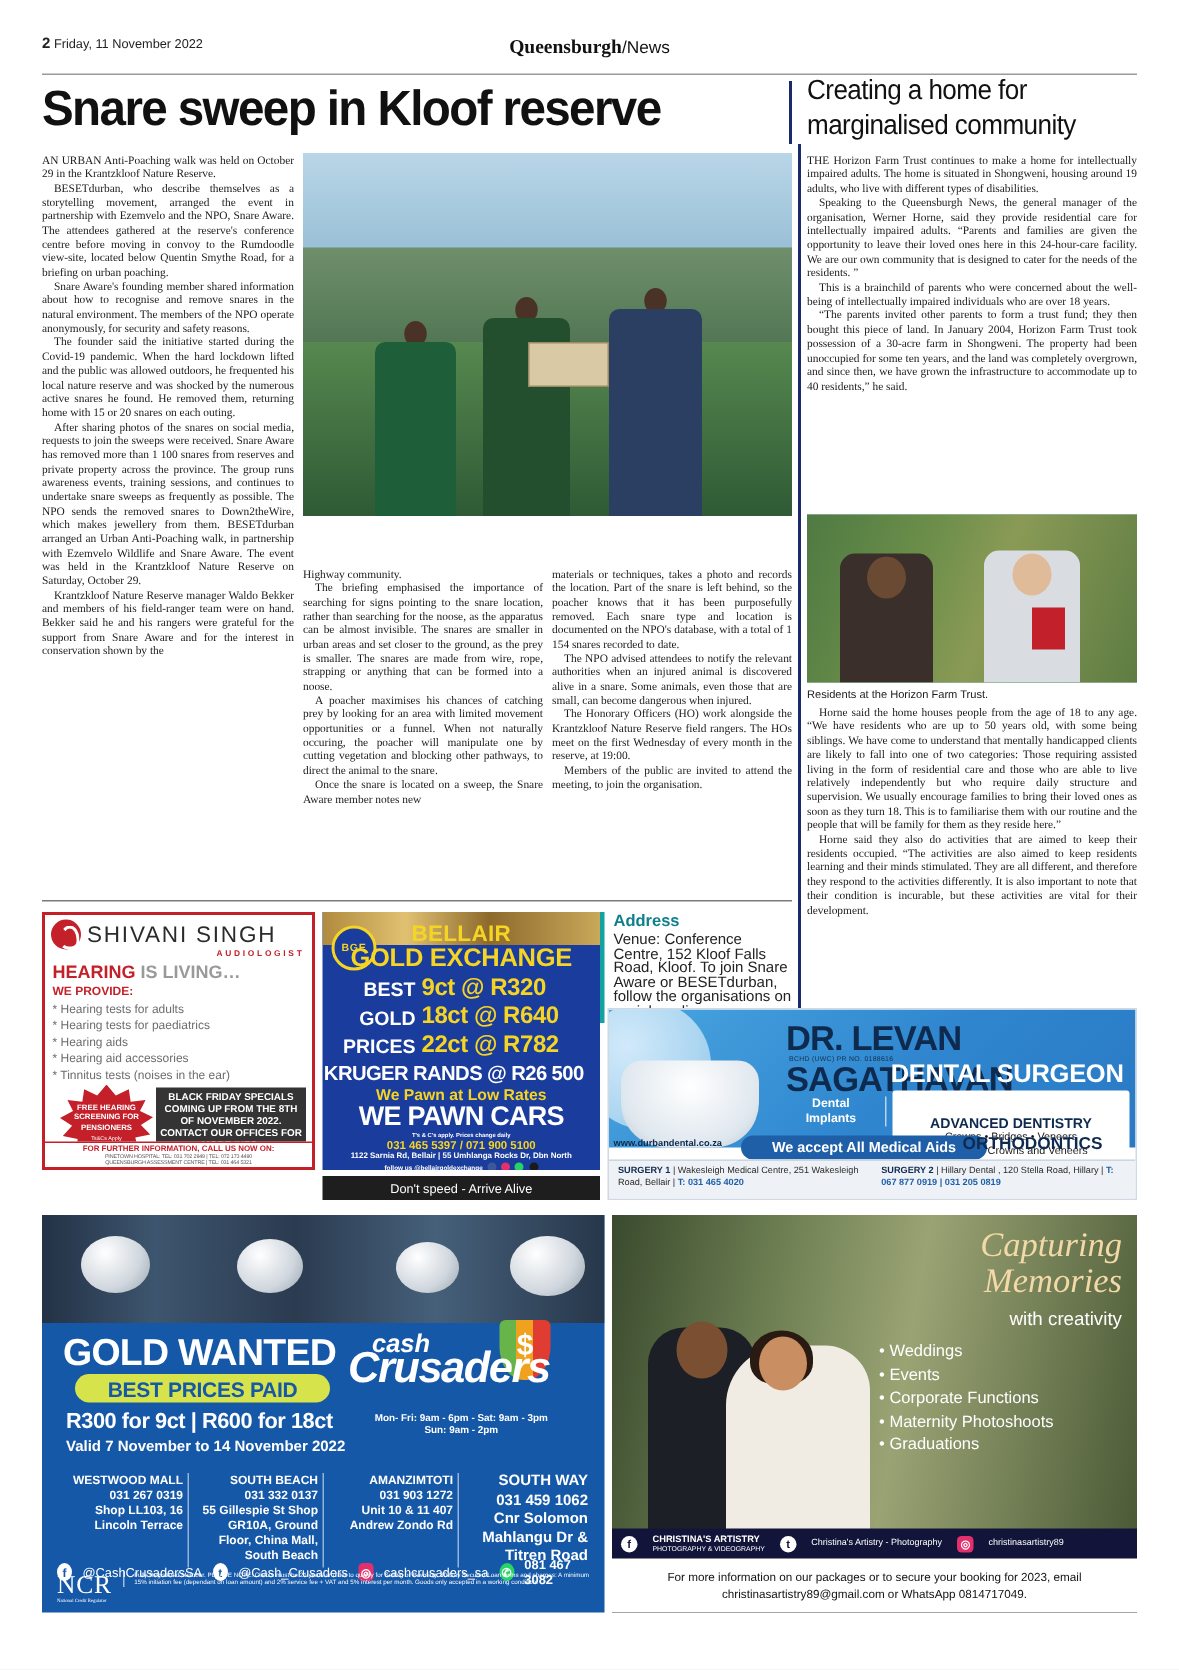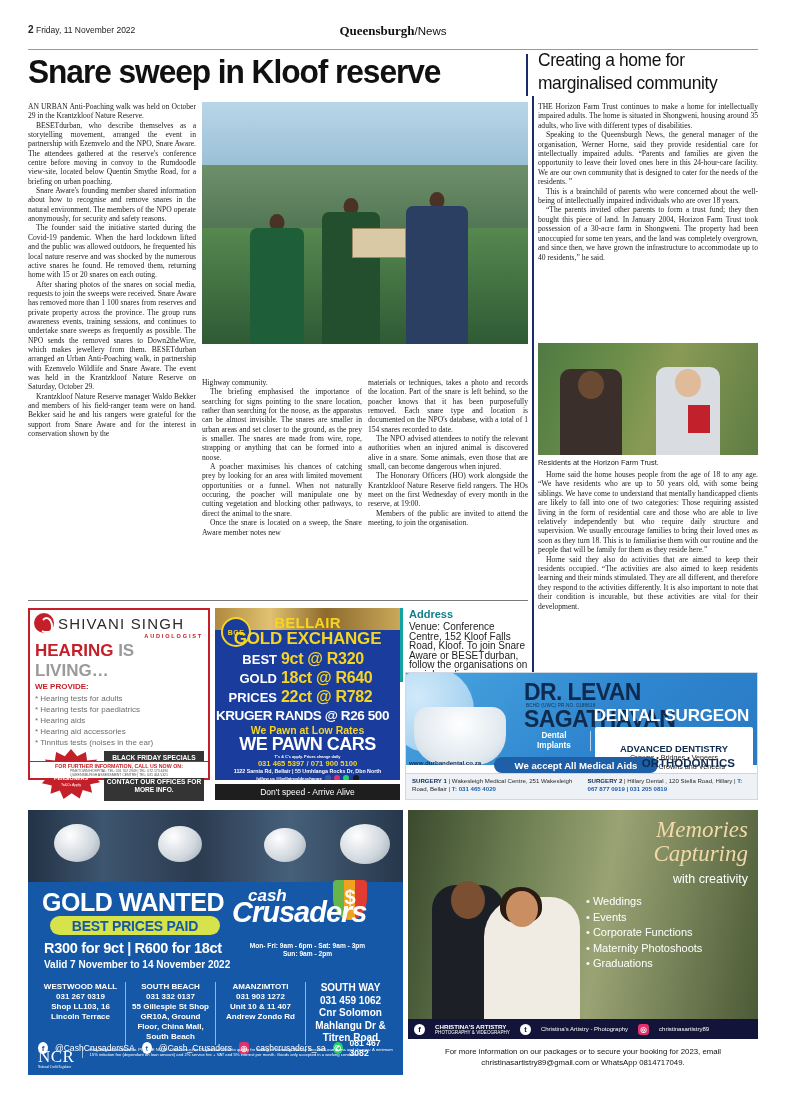--- a/index.html
+++ b/index.html
@@ -137,21 +137,21 @@
     position:absolute; left:28px; top:608px; width:182px; height:172px;
     background:#fff; border:2px solid #c4202a;
     font-family:"Liberation Sans", sans-serif;
   }
   .shiv-top { display:flex; align-items:center; gap:4px; padding:3px 4px 0 4px; }
   .shiv-logo { width:20px; height:20px; border-radius:50%; background:#c4202a; position:relative; flex:0 0 auto;}
   .shiv-logo:after { content:""; position:absolute; left:6px; top:4px; width:9px;height:12px;
       border:2px solid #fff; border-radius:60% 60% 50% 50%/70% 70% 40% 40%; border-left-color:transparent;}
   .shiv-name { font-size:15px; letter-spacing:1.2px; color:#2b2b2b; font-weight:400; }
   .shiv-sub { font-size:5.6px; letter-spacing:1.8px; color:#c4202a; font-weight:bold; text-align:right; padding:0 5px 1px 0;}
-  .shiv-tag { padding:1px 5px 0 5px; font-size:17px; color:#9a9a9a; font-weight:bold; }
+  .shiv-tag { padding:1px 5px 0 5px; font-size:12px; color:#9a9a9a; font-weight:bold; }
   .shiv-tag b { color:#c4202a; }
   .shiv-we { padding:1px 5px 0 5px; font-size:8px; color:#c4202a; font-weight:bold; }
   .shiv-list { padding:2px 5px 0 5px; font-size:8px; line-height:11px; color:#6d6d6d; }
   .shiv-bottom { position:relative; height:54px; margin-top:1px; }
   .shiv-star {
     position:absolute; left:10px; top:0; width:62px; height:52px; background:#c4202a; color:#fff;
     clip-path: polygon(50% 0%,60% 14%,74% 6%,76% 22%,92% 20%,86% 34%,100% 42%,87% 52%,97% 64%,81% 68%,84% 84%,69% 79%,64% 95%,51% 85%,38% 96%,32% 80%,17% 86%,19% 70%,3% 66%,13% 53%,0% 43%,14% 34%,8% 20%,24% 22%,26% 6%,40% 14%);
     display:flex; flex-direction:column; align-items:center; justify-content:center;
     font-size:5.2px; line-height:6.6px; font-weight:bold; text-align:center;
   }
@@ -258,21 +258,21 @@
   .cash-logo .cc1 { font-size:17px; font-style:italic; font-weight:bold; color:#fff; display:block; margin-left:16px;}
   .cash-logo .cc2 { font-size:29px; font-style:italic; font-weight:bold; color:#fff; display:block; margin-top:-10px; letter-spacing:-1px;}
   .cash-shield { position:absolute; right:36px; top:70px; width:34px; height:40px;
      background: linear-gradient(90deg,#66b44a 33%, #f0a11e 33% 66%, #e03c31 66%);
      border-radius:4px 4px 16px 16px/4px 4px 22px 22px; }
   .cash-shield .dollar { position:absolute; left:0; right:0; top:6px; text-align:center;
      font-size:20px; font-weight:bold; color:#fff; }
   .cash-hours { position:absolute; right:8px; top:132px; width:175px; text-align:center;
      font-size:6.6px; font-weight:bold; color:#fff; line-height:8.4px;}
   .cash-stores { position:absolute; left:8px; top:172px; right:8px; display:flex; }
-  .cash-stores > div { flex:1; text-align:center; color:#fff; border-left:1px solid rgba(255,255,255,.55);
+  .cash-stores > div { flex:1; text-align:right; color:#fff; border-left:1px solid rgba(255,255,255,.55);
      padding:0 3px; font-size:8px; line-height:10px; font-weight:bold; }
   .cash-stores > div:first-child { border-left:none; }
   .cash-stores .sw { font-size:10px; line-height:12.5px; }
   .cash-soc { position:absolute; left:10px; top:228px; right:10px; display:flex; align-items:center; gap:7px;
      color:#fff; font-size:8.6px; }
   .cash-soc .ic { width:12px; height:12px; border-radius:50%; display:inline-flex;
      align-items:center; justify-content:center; font-size:8px; font-weight:bold; color:#1558a8; background:#fff; }
   .cash-soc .ic.ig { background:#e1306c; color:#fff; border-radius:3px; }
   .cash-soc .ic.wa { background:#25d366; color:#fff; }
   .cash-soc .wanum { font-weight:bold; }
@@ -378,21 +378,21 @@
   <div class="addr">
     <div class="bar"></div>
     <h4>Address</h4>
     <p>Venue: Conference Centre, 152 Kloof Falls Road, Kloof. To join Snare Aware or BESETdurban, follow the organisations on social media.</p>
   </div>
 
   <div class="rule-mid2"></div>
   <div class="rule-vert"></div>
 
   <div class="rcol">
-    <p class="first">THE Horizon Farm Trust continues to make a home for intellectually impaired adults. The home is situated in Shongweni, housing around 35 adults, who live with different types of disabilities.</p>
+    <p class="first">THE Horizon Farm Trust continues to make a home for intellectually impaired adults. The home is situated in Shongweni, housing around 19 adults, who live with different types of disabilities.</p>
     <p>Speaking to the Queensburgh News, the general manager of the organisation, Werner Horne, said they provide residential care for intellectually impaired adults. “Parents and families are given the opportunity to leave their loved ones here in this 24-hour-care facility. We are our own community that is designed to cater for the needs of the residents. ”</p>
     <p>This is a brainchild of parents who were concerned about the well-being of intellectually impaired individuals who are over 18 years.</p>
     <p>“The parents invited other parents to form a trust fund; they then bought this piece of land. In January 2004, Horizon Farm Trust took possession of a 30-acre farm in Shongweni. The property had been unoccupied for some ten years, and the land was completely overgrown, and since then, we have grown the infrastructure to accommodate up to 40 residents,” he said.</p>
   </div>
 
   <div class="photo2">
     <div class="ph2-wall"></div>
     <div class="ph2-pA">
         <div class="hd"></div>
       </div>
@@ -570,22 +570,22 @@
     <div class="chr-couple">
       <div class="chr-m">
           <div class="hd"></div>
         </div>
       <div class="chr-f">
           <div class="hair"></div>
           <div class="hd"></div>
         </div>
     </div>
     <div class="chr-t1">
+      <div>Capturing</div>
       <div>Memories</div>
-      <div>Capturing</div>
     </div>
     <div class="chr-t2">with creativity</div>
     <div class="chr-list">
       <div>Weddings</div>
       <div>Events</div>
       <div>Corporate Functions</div>
       <div>Maternity Photoshoots</div>
       <div>Graduations</div>
     </div>
     <div class="chr-band">

